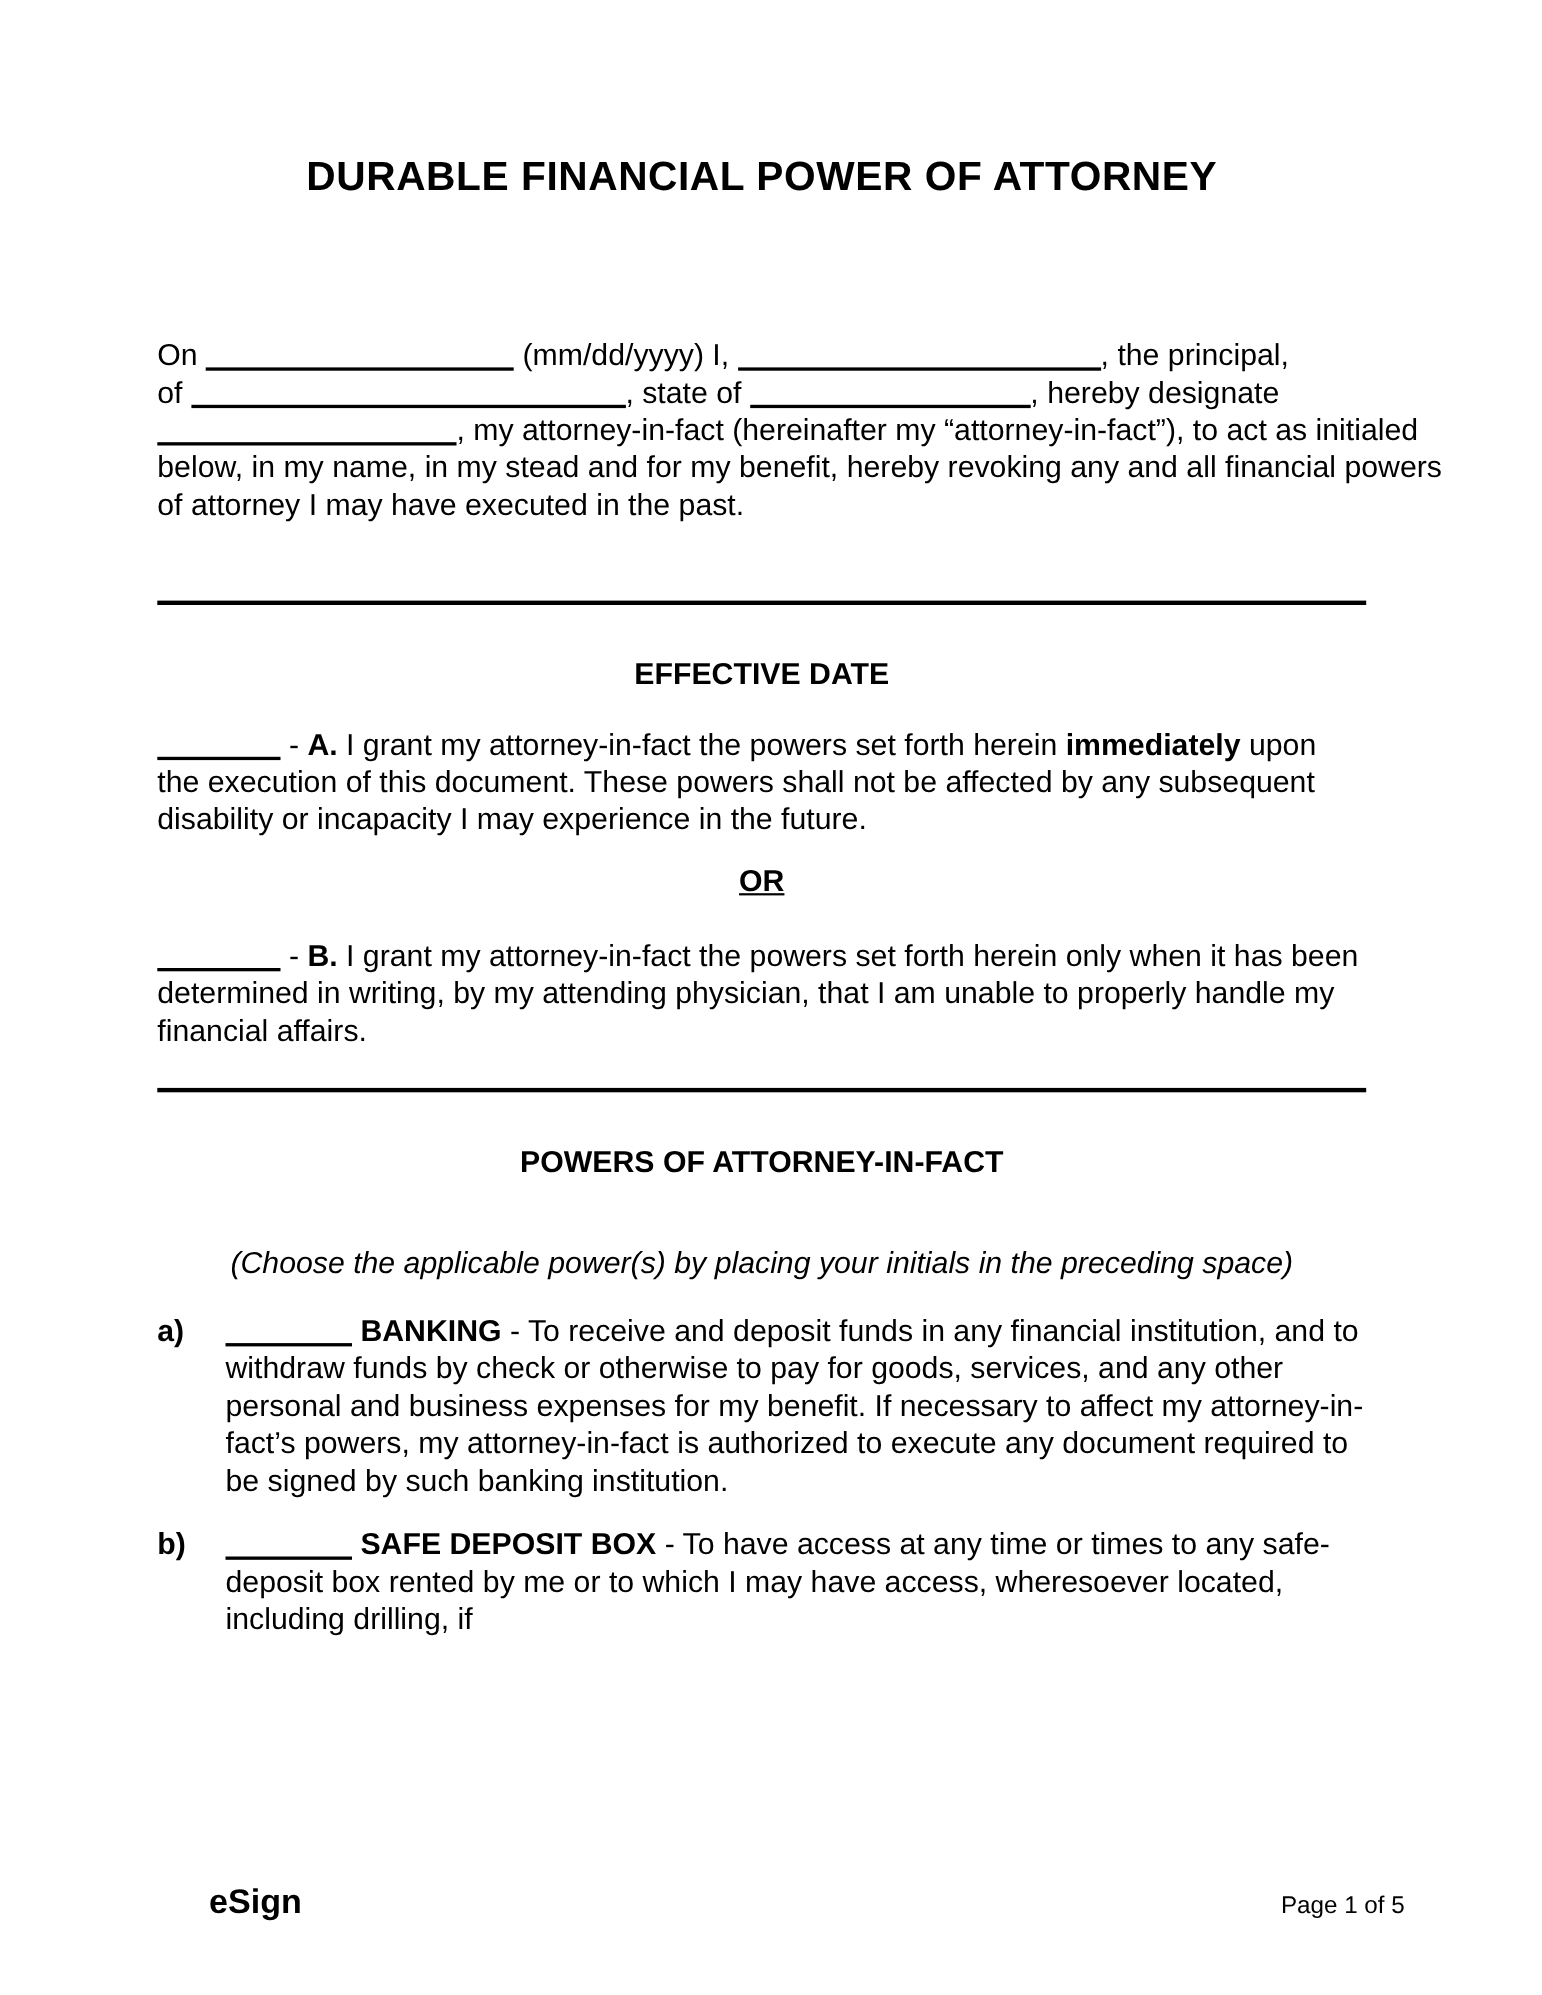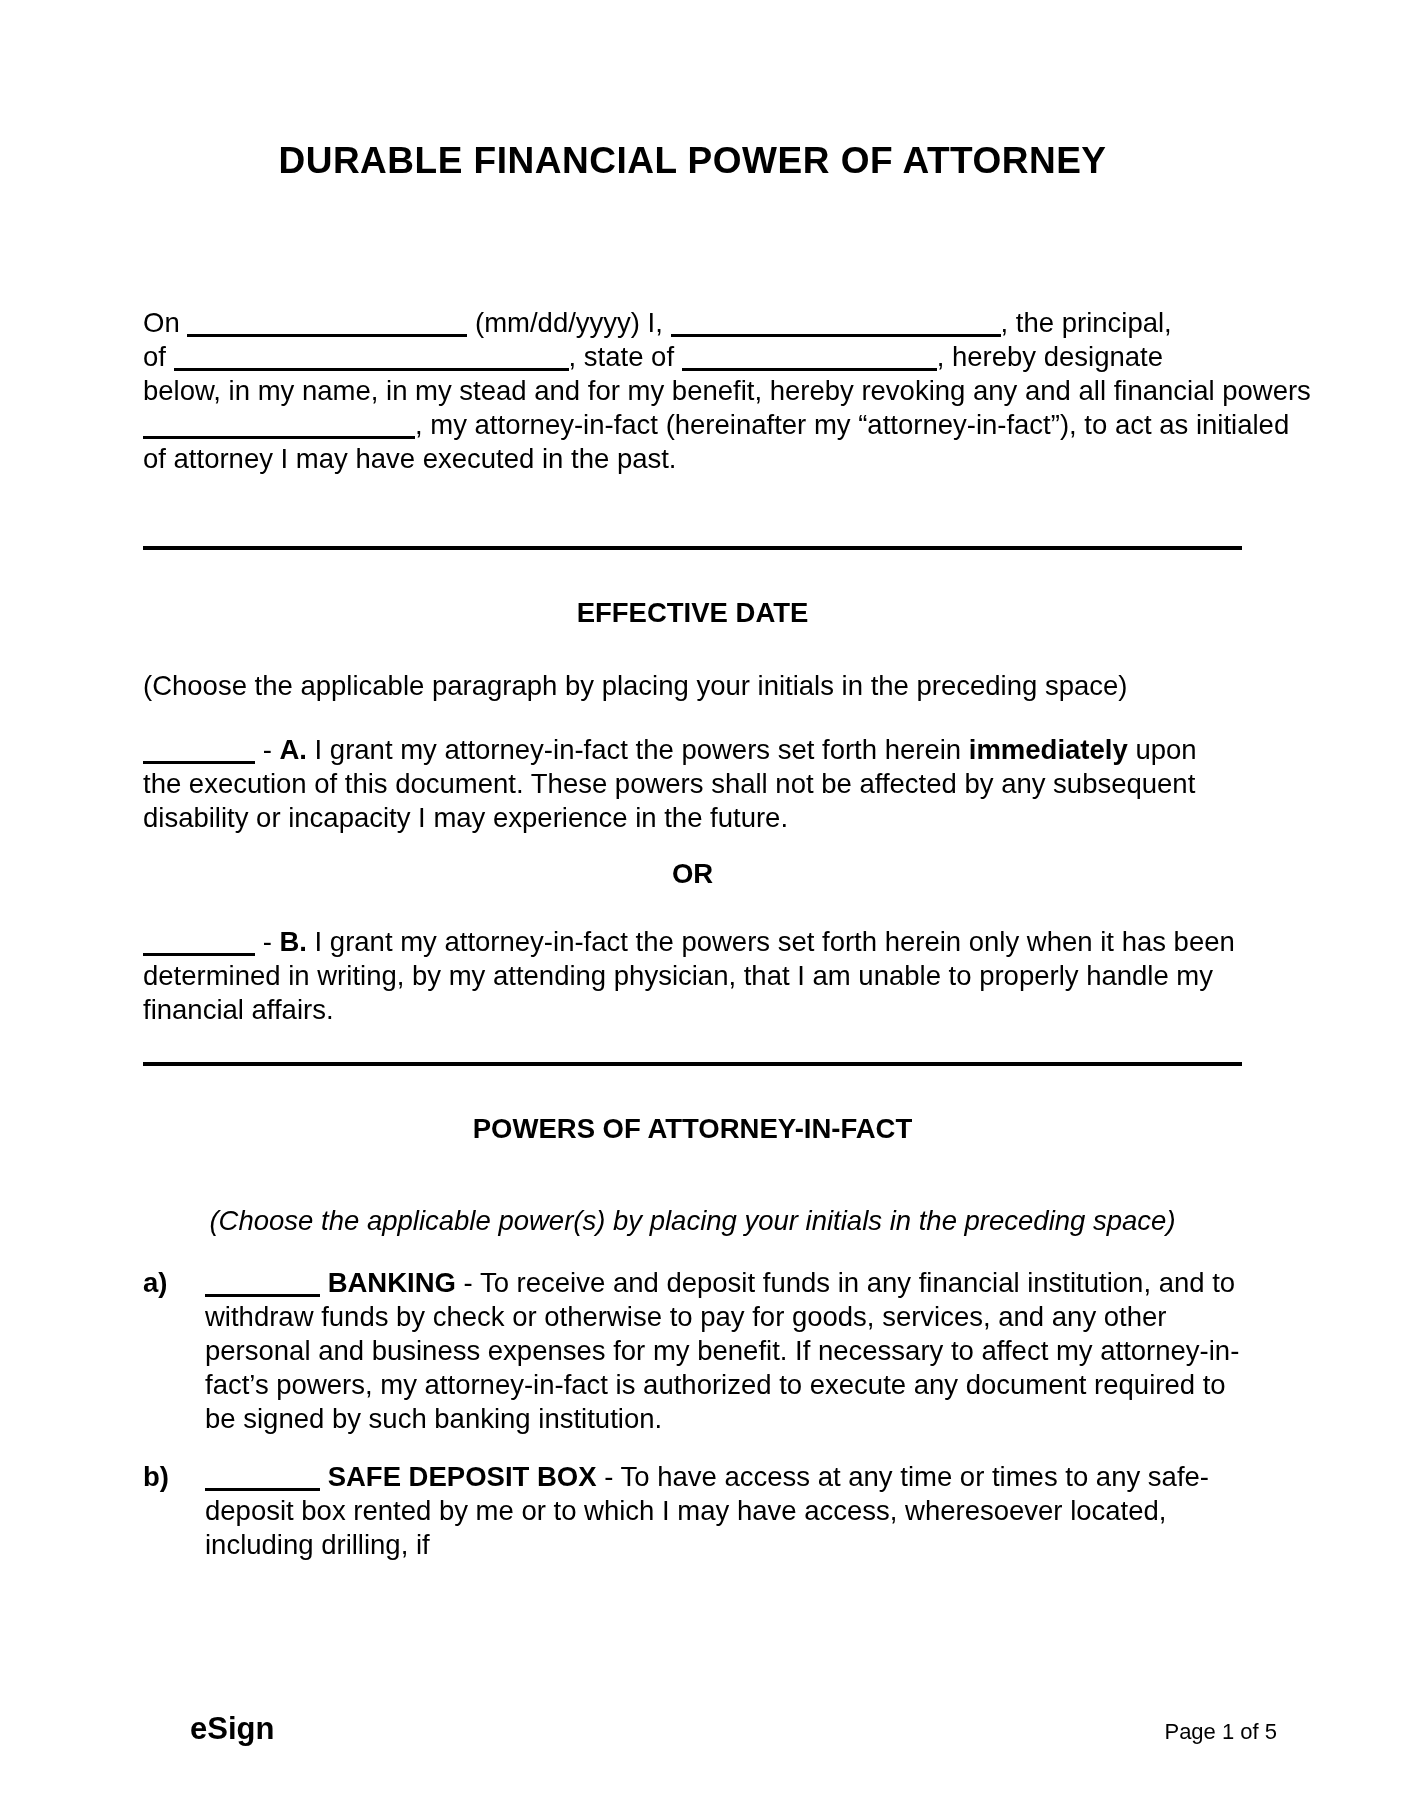--- a/index.html
+++ b/index.html
@@ -36,20 +36,21 @@
     margin-top: 46px;
     text-align: center;
     font-weight: bold;
   }
   .instruction { margin-top: 39px; }
   .option-para { margin-top: 30px; }
   .or-sep {
     margin-top: 22px;
     text-align: center;
     font-weight: bold;
+    text-decoration: underline;
   }
   .option-para-b { margin-top: 34px; }
   .rule-2 { margin-top: 35px; }
   .powers-intro { margin-top: 24px; }
   .instruction-center { margin-top: 58px; text-align: center; font-style: italic; }
   .power-item { display: flex; margin-top: 28px; }
   .power-item.second { margin-top: 24px; }
   .item-label { width: 62px; flex: 0 0 62px; font-weight: bold; }
   .item-body { flex: 1; }
   .blank {
@@ -75,30 +76,29 @@
 </head>
 <body>
 
 <div class="page">
 
   <div class="doc-title">DURABLE FINANCIAL POWER OF ATTORNEY</div>
 
   <div class="intro">
       <div class="doc-line">On <span class="blank" style="width: 280px;"></span> (mm/dd/yyyy) I, <span class="blank" style="width: 330px;"></span>, the principal,</div>
       <div class="doc-line">of <span class="blank" style="width: 395px;"></span>, state of <span class="blank" style="width: 255px;"></span>, hereby designate</div>
+      <div class="doc-line"><span class="blank" style="width: 272px;"></span>, my attorney-in-fact (hereinafter my “attorney-in-fact”), to act as initialed</div>
       <div class="doc-line">below, in my name, in my stead and for my benefit, hereby revoking any and all financial powers</div>
-      <div class="doc-line"><span class="blank" style="width: 272px;"></span>, my attorney-in-fact (hereinafter my “attorney-in-fact”), to act as initialed</div>
       <div class="doc-line">of attorney I may have executed in the past.</div>
     </div>
 
   <hr class="rule">
 
   <div class="section-heading">EFFECTIVE DATE</div>
 
-  <div class="instruction">(Choose the applicable paragraph by placing your initials in the preceding space)</div>
 
   <div class="option-para"><span class="blank" style="width: 112px;"></span> - <strong>A.</strong> I grant my attorney-in-fact the powers set forth herein <strong>immediately</strong> upon the execution of this document. These powers shall not be affected by any subsequent disability or incapacity I may experience in the future.</div>
 
   <div class="or-sep">OR</div>
 
   <div class="option-para option-para-b"><span class="blank" style="width: 112px;"></span> - <strong>B.</strong> I grant my attorney-in-fact the powers set forth herein only when it has been determined in writing, by my attending physician, that I am unable to properly handle my financial affairs.</div>
 
   <hr class="rule rule-2">
 
   <div class="section-heading">POWERS OF ATTORNEY-IN-FACT</div>

